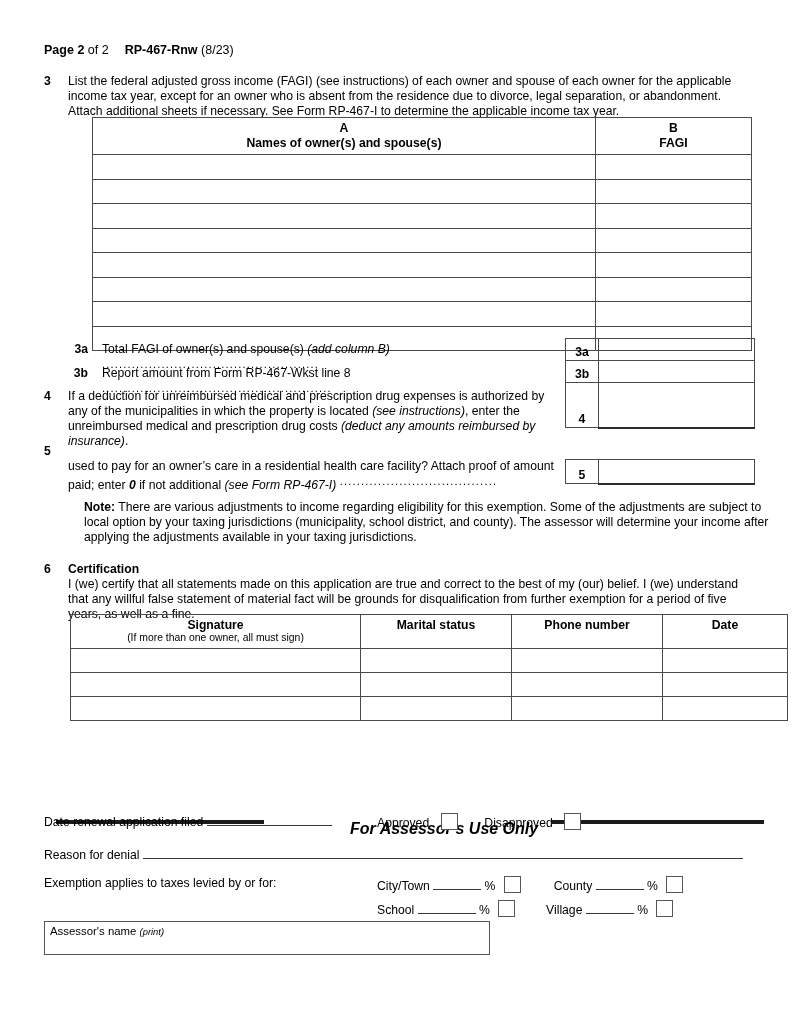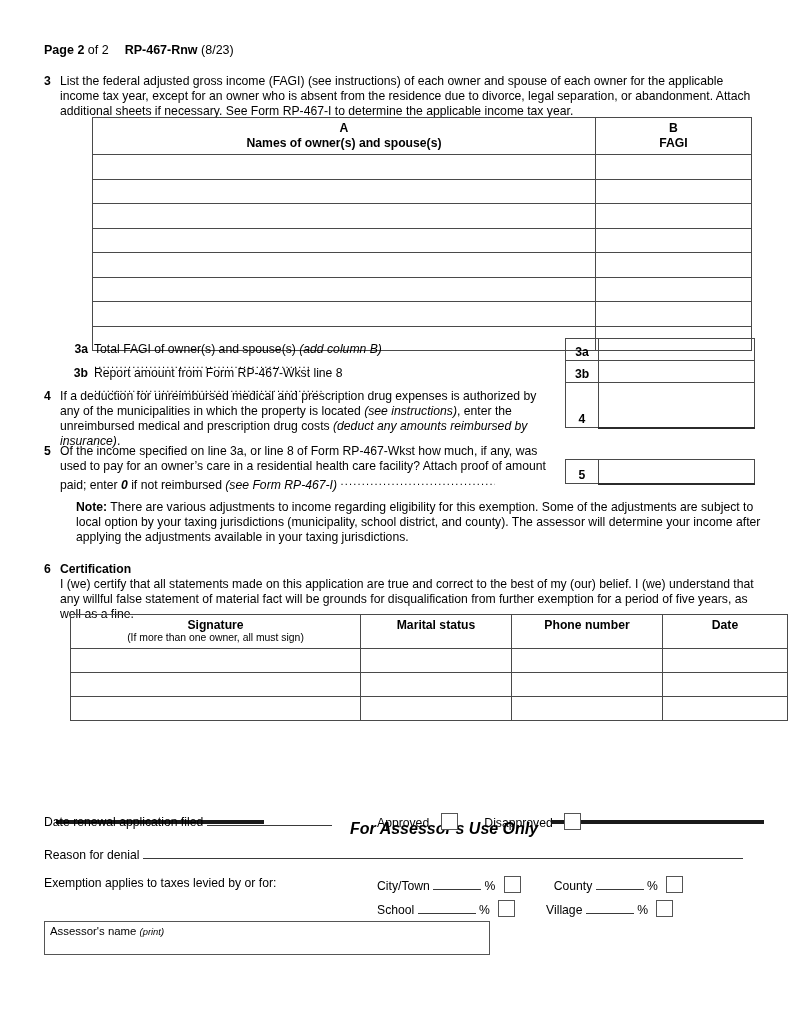--- a/index.html
+++ b/index.html
@@ -42,21 +42,21 @@
     font-size: 12.2px;
     line-height: 15.1px;
   }
   .item .num {
     font-weight: bold;
     width: 16px;
     flex: 0 0 16px;
     text-align: left;
   }
   .item .num.right { text-align: right; padding-right: 6px; width: 22px; flex: 0 0 22px;}
-  .item .body { flex: 1 1 auto; }
+  .item .body { flex: 1 1 auto; margin-left: 8px; }
   .it { font-style: italic; }
   .bo { font-weight: bold; }
 
   
   .fagi-table {
     position: absolute;
     left: 92px;
     top: 117px;
     width: 660px;
     border-collapse: collapse;
@@ -313,23 +313,23 @@
     <tr class="r3">
       <td class="lbl">4</td>
       <td class="val"></td>
     </tr>
   </tbody>
     </table>
 
   <div class="item" style="left:44px; top:444px; width:525px;">
     <div class="num">5</div>
     <div class="body">
-      <span>Of the income specified on line 3a, or line 8 of Form RP-467-Wkst how much, if any, was</span><br>
+      <br>
       <span>used to pay for an owner’s care in a residential health care facility? Attach proof of amount</span><br>
-      <span>paid; enter </span><span class="bo it">0</span><span> if not reimbursed </span><span class="it">(see Form RP-467-I)</span>
+      <span>paid; enter </span><span class="bo it">0</span><span> if not additional </span><span class="it">(see Form RP-467-I)</span>
       <span class="leader" style="width:155px;">..........................................................................................</span>
     </div>
   </div>
 
   <table class="ansblock box-5">
     <tbody>
         <tr>
       <td class="lbl">5</td>
       <td class="val"></td>
     </tr>

